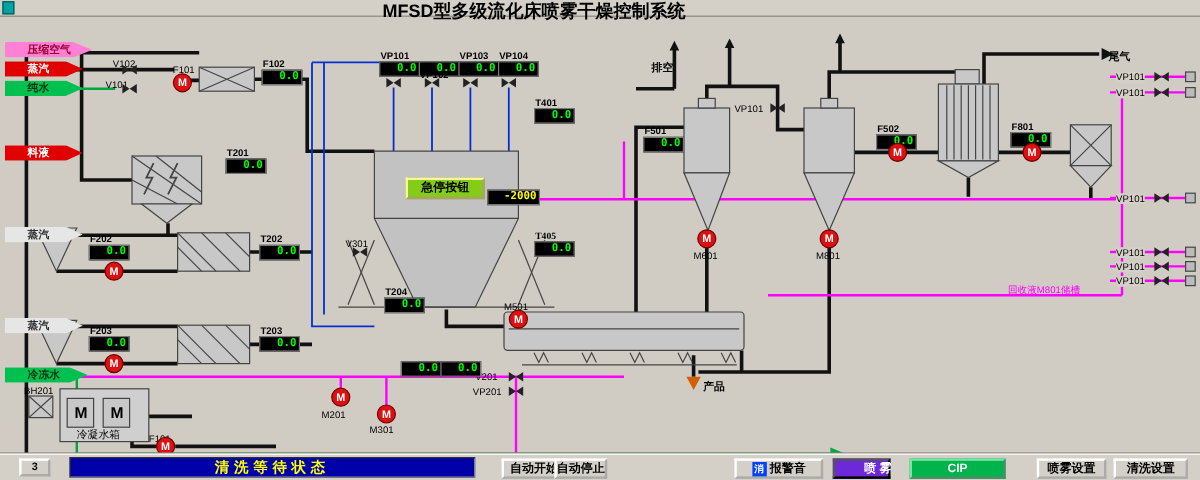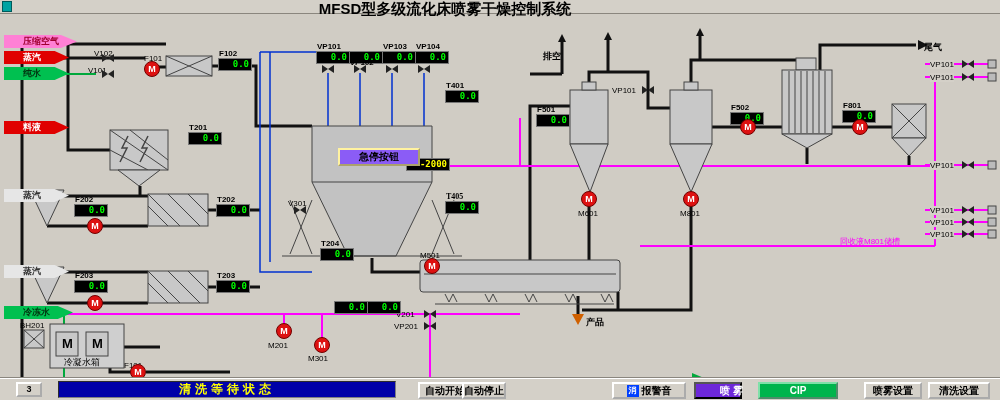--- a/index.html
+++ b/index.html
@@ -35,21 +35,21 @@
   .pump{position:absolute;width:14px;height:14px;border-radius:50%;background:#dd1111;
     border:1px solid #700000;color:#fff;font:bold 9px/14px "Liberation Sans",sans-serif;
     text-align:center;z-index:14;box-sizing:content-box;}
   .valve{position:absolute;width:12px;height:8px;z-index:14;}
   .valve::before{content:"";position:absolute;left:0;top:0;border-top:4px solid transparent;
     border-bottom:4px solid transparent;border-left:6px solid #222;}
   .valve::after{content:"";position:absolute;right:0;top:0;border-top:4px solid transparent;
     border-bottom:4px solid transparent;border-right:6px solid #222;}
   .farrow{position:absolute;height:13px;font:bold 9px/13px "Liberation Sans",sans-serif;
     padding-left:19px;clip-path:polygon(0 0,78% 0,100% 50%,78% 100%,0 100%);z-index:12;}
-  #estop{position:absolute;left:338px;top:134px;width:82px;height:18px;background:#8b5cf6;
+  #estop{position:absolute;left:338px;top:134px;width:66px;height:18px;background:#84cc16;
     border:2px outset #fff2a0;box-sizing:border-box;font:bold 10px/14px "Liberation Sans",sans-serif;
     text-align:center;z-index:15;cursor:pointer;}
   
   #bottombar{position:absolute;left:0;top:378px;width:1000px;height:22px;background:#d4d0c8;
     border-top:1px solid #fff;box-shadow:0 -1px 0 #8a867e;z-index:60;}
   .pagebtn{position:absolute;left:16px;top:3px;width:26px;height:15px;background:#d4d0c8;
     border:2px outset #fff;box-sizing:border-box;font:bold 9px/11px "Liberation Sans",sans-serif;
     text-align:center;cursor:pointer;}
   .status-field{position:absolute;left:58px;top:2px;width:338px;height:17px;background:#0000a8;
     border:1px inset #808080;box-sizing:border-box;color:#ffff00;

